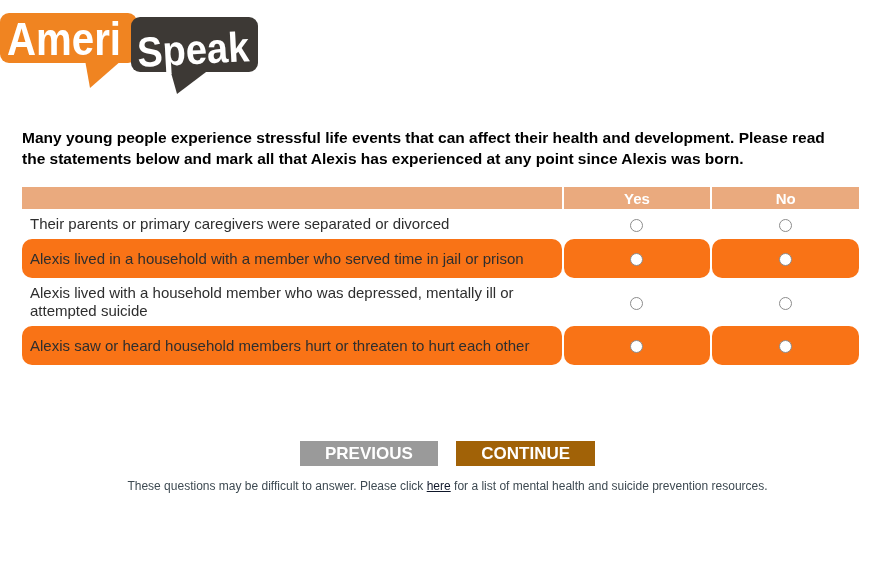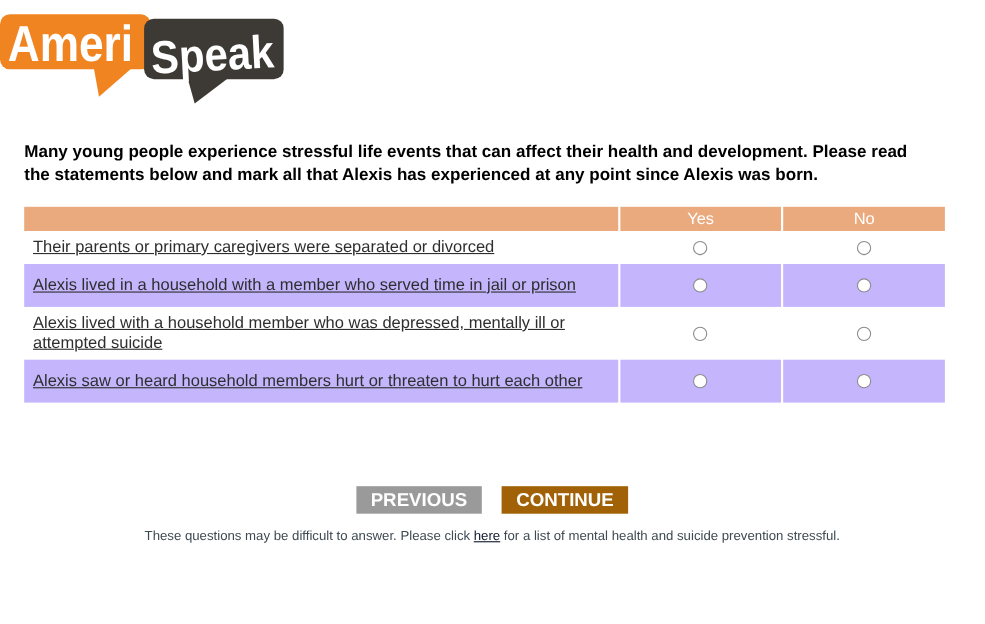--- a/index.html
+++ b/index.html
@@ -30,34 +30,33 @@
     font-size: 15px;
     color: #2e2e2e;
   }
   table.survey col.c-statement { width: 537px; }
   table.survey col.c-yes { width: 146px; }
   table.survey col.c-no  { width: 146px; }
   table.survey th {
     background: #EAAA7E;
     color: #ffffff;
     font-size: 15px;
-    font-weight: normal;
+    font-weight: bold;
     height: 22px;
     padding: 2px 4px;
     text-align: center;
   }
   table.survey td {
     vertical-align: middle;
     padding: 4px 8px;
     line-height: 18px;
-    text-decoration: underline;
   }
   table.survey td.opt { text-align: center; padding: 4px 0; }
   tr.row-white td { background: #ffffff; }
-  tr.row-gray  td { background: #c4b5fd; }
+  tr.row-gray  td { background: #f97316; border-radius: 10px; }
   tr.row-single td { height: 26px; }
   tr.row-double td { height: 39px; }
   .radio {
     display: inline-block;
     width: 13px; height: 13px;
     border: 1px solid #8c8c8c;
     border-radius: 50%;
     background: #ffffff;
     vertical-align: middle;
     cursor: pointer;
@@ -67,21 +66,21 @@
     text-align: center;
   }
   .btn {
     display: inline-block;
     border: none;
     color: #ffffff;
     font-family: "Liberation Sans", sans-serif;
     font-size: 17px;
     font-weight: bold;
     line-height: 21px;
-    padding: 2px 13px;
+    padding: 2px 25px;
     margin: 0 7px;
     cursor: pointer;
   }
   .btn-previous { background: #9A9A9A; }
   .btn-continue { background: #a16207; }
   .footer-note {
     margin-top: 13px;
     text-align: center;
     font-size: 12px;
     color: #3E4A52;
@@ -144,14 +143,14 @@
     </tr>
   </tbody>
 </table>
 
 <div class="btn-row">
   <button class="btn btn-previous">PREVIOUS</button>
   <button class="btn btn-continue">CONTINUE</button>
 </div>
 
 <div class="footer-note">
-  <span>These questions may be difficult to answer. Please click </span><a>here</a><span> for a list of mental health and suicide prevention stressful.</span>
+  <span>These questions may be difficult to answer. Please click </span><a>here</a><span> for a list of mental health and suicide prevention resources.</span>
 </div>
 
 </body></html>

